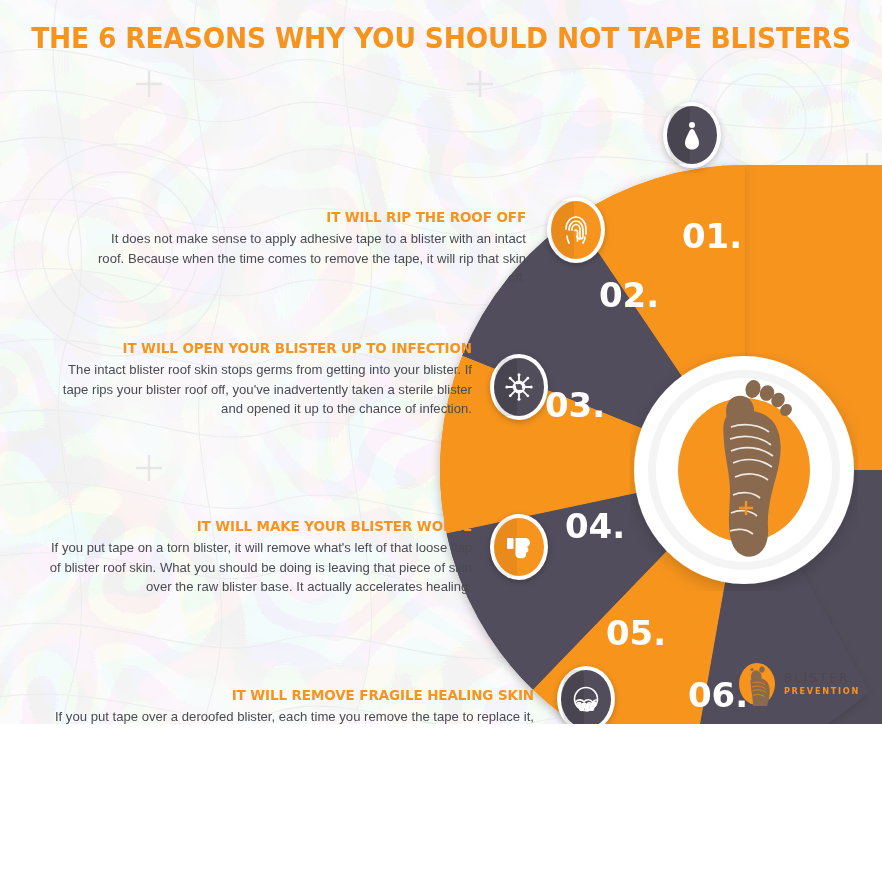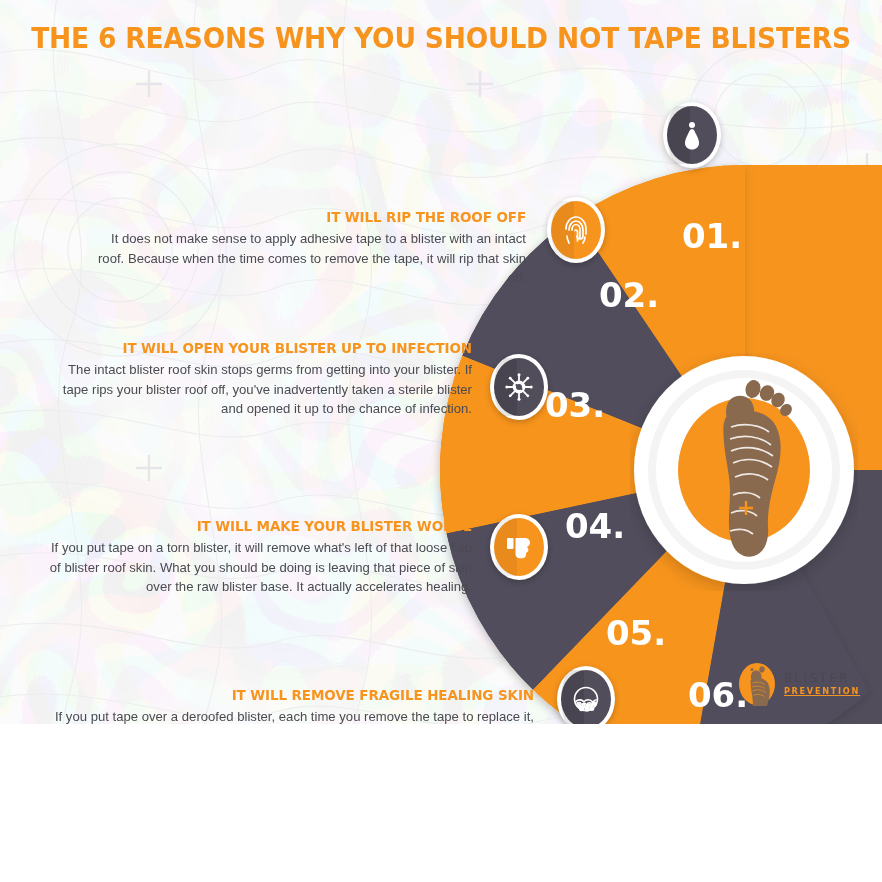--- a/index.html
+++ b/index.html
@@ -133,21 +133,20 @@
     letter-spacing: 2.4px;
     color: #4b4752;
   }
   #logo-sub {
     font-family: "DejaVu Sans", sans-serif;
     font-weight: bold;
     font-size: 8.2px;
     letter-spacing: 1.7px;
     color: #f7941e;
     margin-top: 3px;
-    text-decoration: underline;
   }
 </style>
 </head>
 <body>
 
 <div id="page">
 
   <svg id="bg-texture" viewBox="0 0 882 882" width="882" height="882">
     <defs>
       <filter id="topoturb" x="-20%" y="-20%" width="140%" height="140%">

